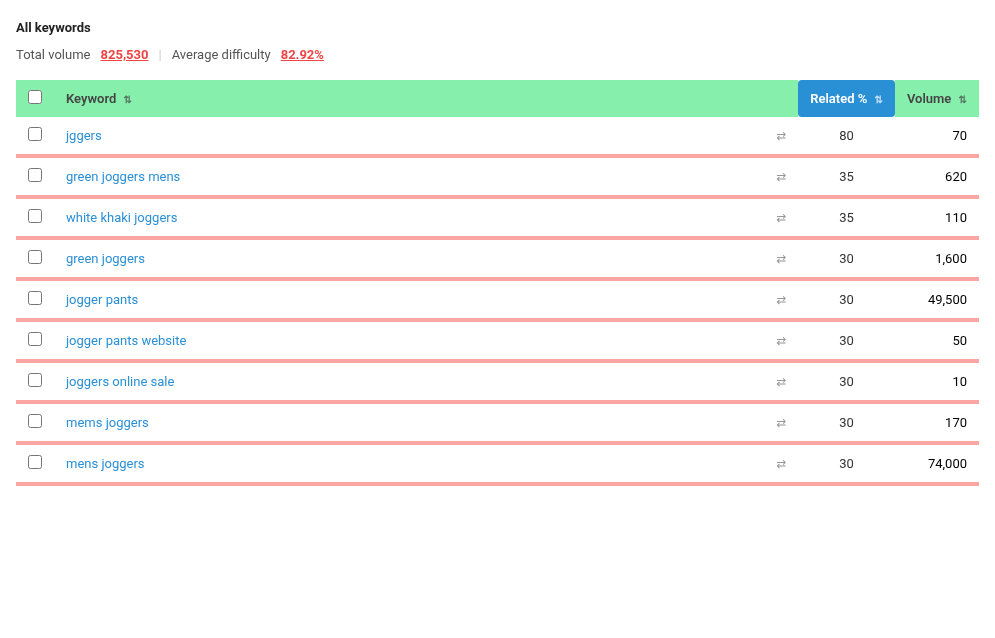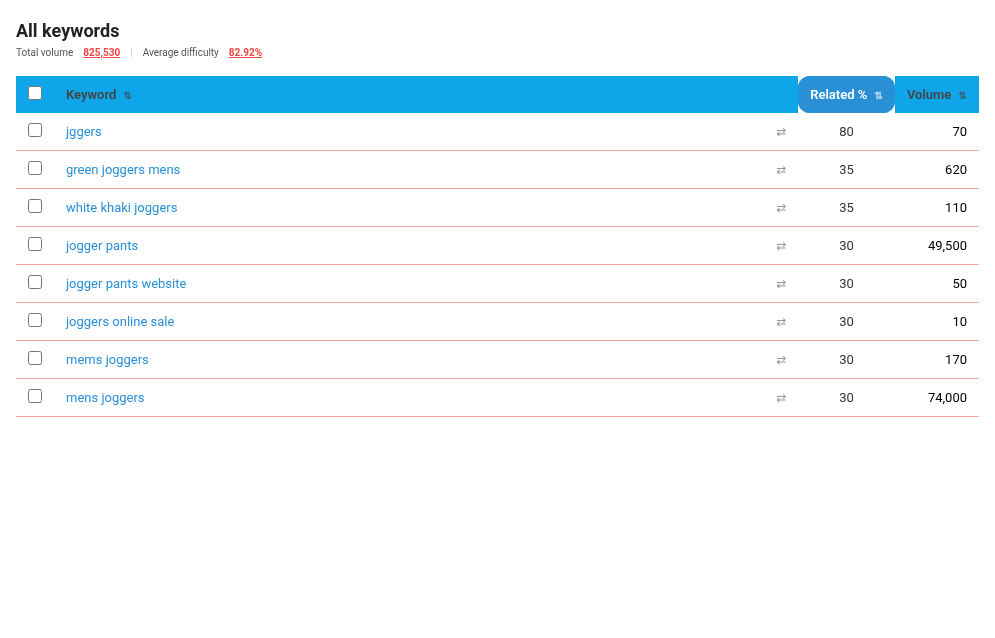--- a/index.html
+++ b/index.html
@@ -4,78 +4,78 @@
   <style>
     * { box-sizing: border-box; margin: 0; padding: 0; }
     body {
       font-family: -apple-system, BlinkMacSystemFont, 'Segoe UI', Roboto, sans-serif;
       background: #fff;
       color: #333;
       font-size: 14px;
       padding: 20px 16px;
     }
     .page-title {
-      font-size: 18px;
+      font-size: 13px;
       font-weight: 700;
       color: #222;
-      margin-bottom: 6px;
+      margin-bottom: 12px;
     }
     .stats-bar {
-      font-size: 10px;
+      font-size: 13px;
       color: #555;
       margin-bottom: 18px;
       display: flex;
       align-items: flex-start;
       gap: 10px;
     }
     .stats-bar strong {
       font-weight: 700;
       color: #ef4444;
       text-decoration: underline;
     }
     .divider {
       color: #ccc;
     }
     table {
       width: 100%;
       border-collapse: collapse;
     }
     thead tr {
-      background: #0ea5e9;
+      background: #86efac;
     }
     thead th {
       padding: 10px 12px;
       text-align: left;
       font-weight: 600;
       font-size: 13px;
       color: #444;
       white-space: nowrap;
     }
     thead th.col-related {
       background: #2a90d6;
       color: #fff;
-      border-radius: 12px;
+      border-radius: 4px;
       text-align: right;
       margin-top: 8px;
     }
     thead th.col-volume {
       text-align: center;
     }
     thead th.col-keyword {
       width: 100%;
     }
     th .sort-icon, td .sort-icon {
       display: inline-block;
       font-size: 10px;
       color: inherit;
       margin-left: 4px;
       opacity: 0.7;
     }
     tbody tr {
-      border-bottom: 1px solid #fca5a5;
+      border-bottom: 4px solid #fca5a5;
     }
     tbody td {
       padding: 10px 12px;
       font-size: 13px;
       color: #333;
       vertical-align: middle;
     }
     tbody td.col-keyword a {
       color: #2a90d6;
       text-decoration: none;
@@ -175,20 +175,31 @@
             <span class="filter-icon">⇄</span>
           </div>
         </td>
         <td class="col-related">35</td>
         <td class="col-volume">110</td>
       </tr>
       <tr>
         <td class="checkbox-cell"><input type="checkbox" style=""></td>
         <td class="col-keyword">
           <div class="col-keyword-inner">
+            <a href="#">green joggers</a>
+            <span class="filter-icon">⇄</span>
+          </div>
+        </td>
+        <td class="col-related">30</td>
+        <td class="col-volume">1,600</td>
+      </tr>
+      <tr>
+        <td class="checkbox-cell"><input type="checkbox" style=""></td>
+        <td class="col-keyword">
+          <div class="col-keyword-inner">
             <a href="#">jogger pants</a>
             <span class="filter-icon">⇄</span>
           </div>
         </td>
         <td class="col-related">30</td>
         <td class="col-volume">49,500</td>
       </tr>
       <tr>
         <td class="checkbox-cell"><input type="checkbox" style=""></td>
         <td class="col-keyword">

